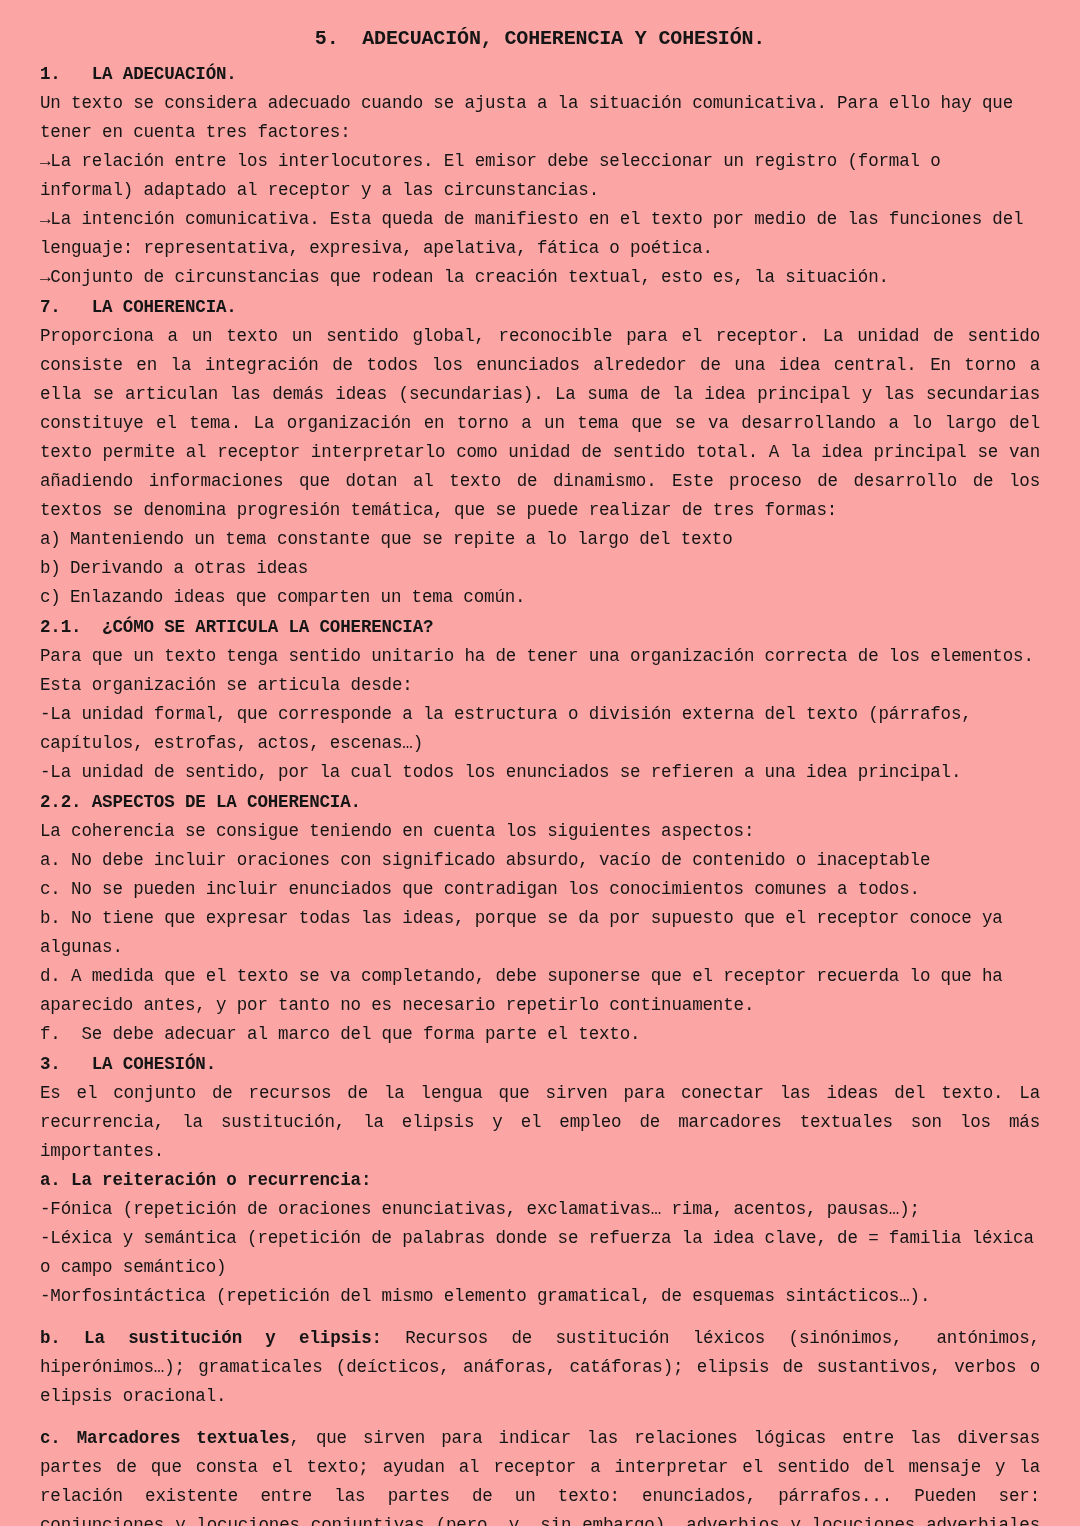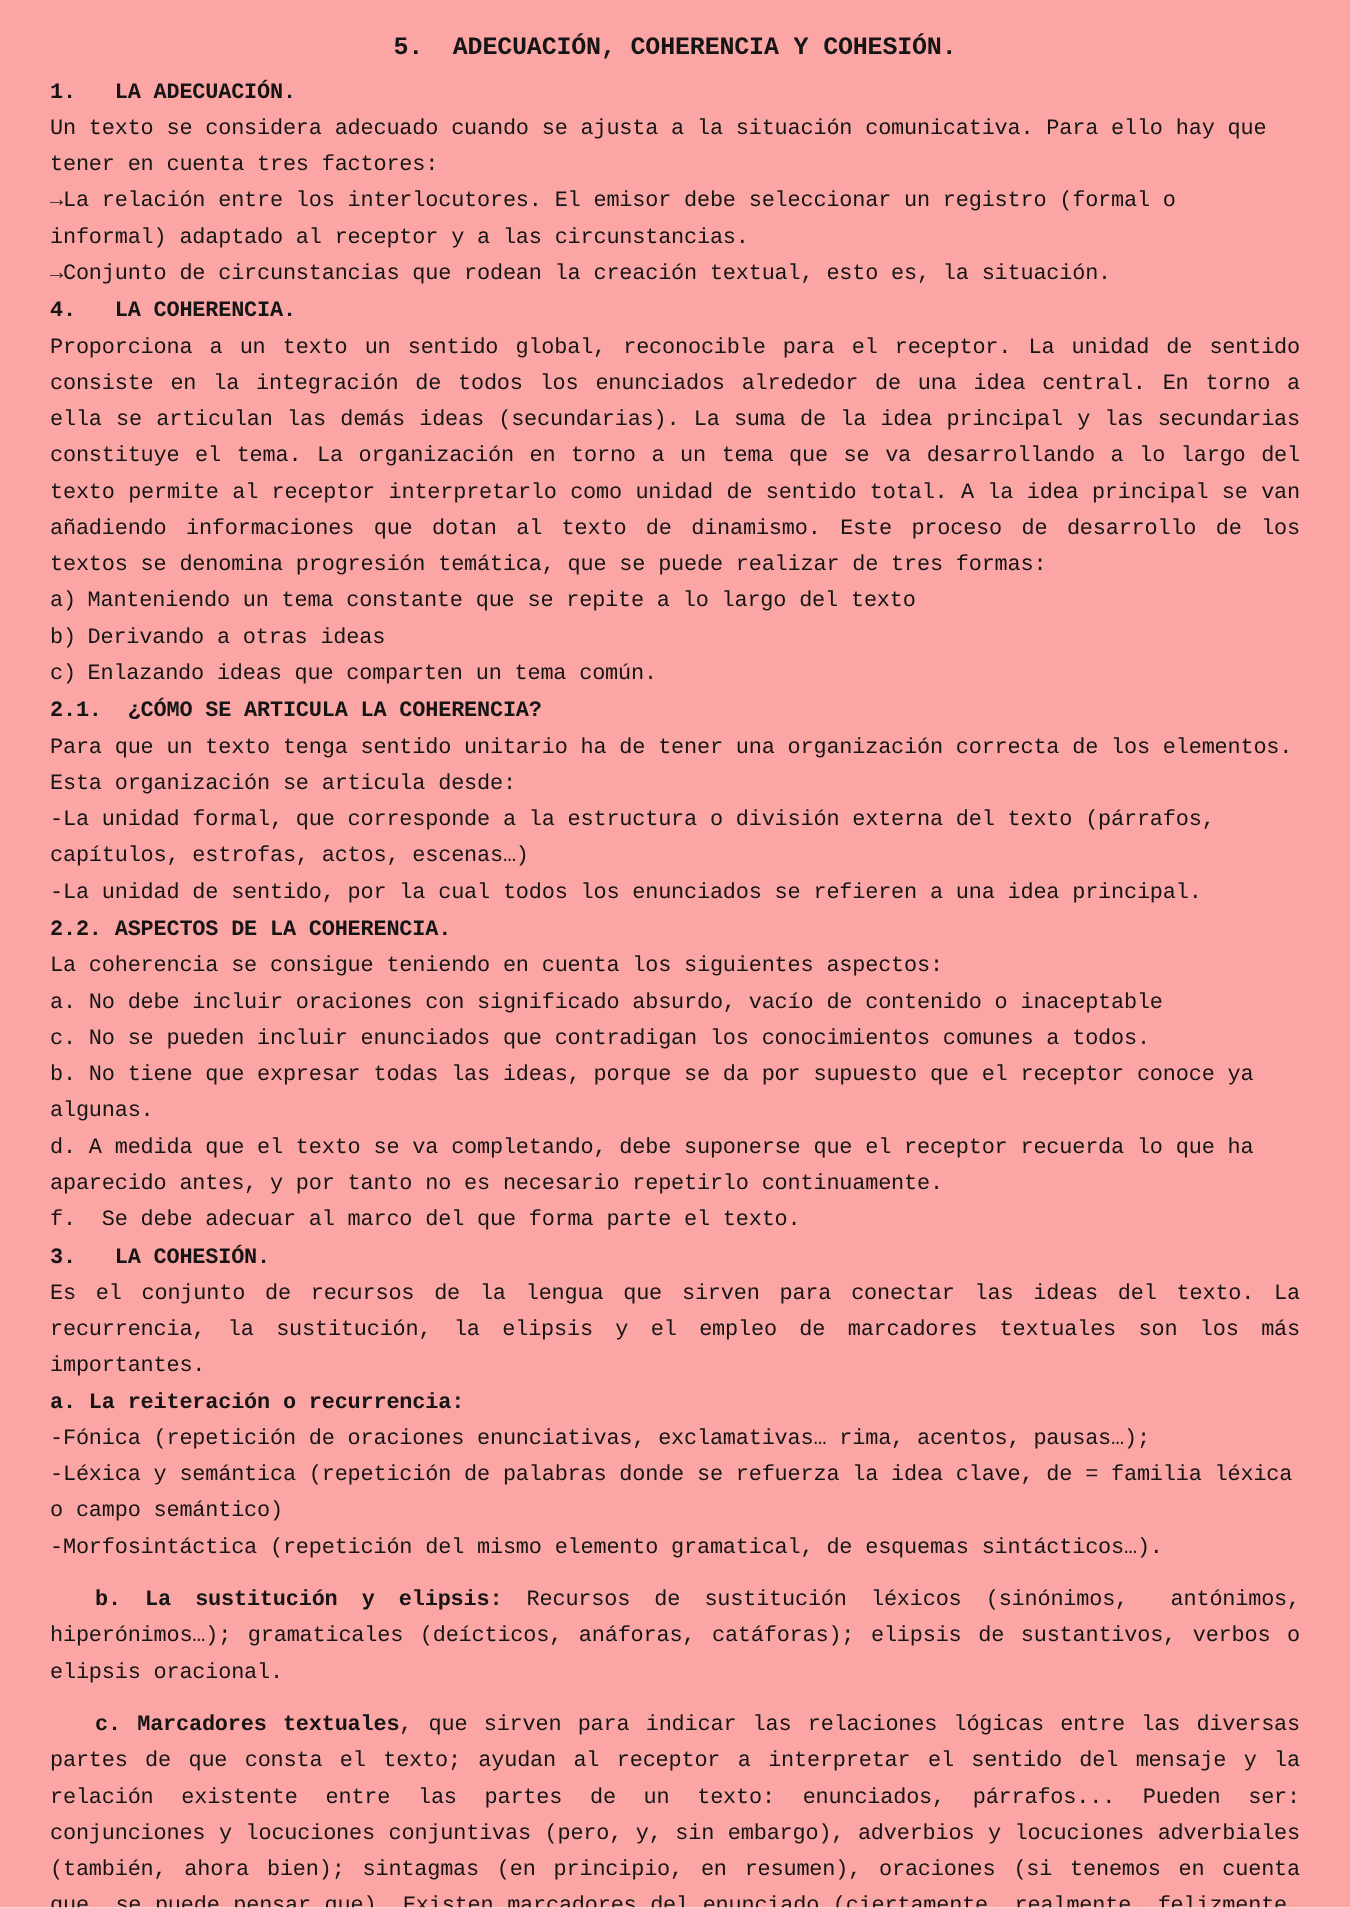--- a/index.html
+++ b/index.html
@@ -52,40 +52,40 @@
   .li .mk {
     flex: 0 0 30px;
     white-space: pre;
   }
   .li .tx {
     flex: 1;
     white-space: pre-wrap;
   }
   b.lead {
     font-weight: 700;
-    margin-left: 36px;
   }
   .widegap {
     display: inline-block;
     width: 34px;
   }
 </style>
 </head>
 <body>
 
 <div class="page">
 
   <p class="title">5.  ADECUACIÓN, COHERENCIA Y COHESIÓN.</p>
 
   <p class="h" style="margin-top:0">1.   LA ADECUACIÓN.</p>
   <p class="t">Un texto se considera adecuado cuando se ajusta a la situación comunicativa. Para ello hay que tener en cuenta tres factores:</p>
   <p class="t">→La relación entre los interlocutores. El emisor debe seleccionar un registro (formal o informal) adaptado al receptor y a las circunstancias.</p>
+  <p class="t">→La intención comunicativa. Esta queda de manifiesto en el texto por medio de las funciones del lenguaje: representativa, expresiva, apelativa, fática o poética.</p>
   <p class="t">→Conjunto de circunstancias que rodean la creación textual, esto es, la situación.</p>
 
-  <p class="h">4.   LA COHERENCIA.</p>
+  <p class="h">7.   LA COHERENCIA.</p>
   <p class="j">Proporciona a un texto un sentido global, reconocible para el receptor. La unidad de sentido consiste en la integración de todos los enunciados alrededor de una idea central. En torno a ella se articulan las demás ideas (secundarias). La suma de la idea principal y las secundarias constituye el tema.  La organización en torno a un tema que se va desarrollando a lo largo del texto permite al receptor  interpretarlo  como  unidad  de  sentido total.  A  la  idea  principal  se  van  añadiendo informaciones  que dotan al texto de dinamismo. Este proceso de desarrollo de los textos se denomina progresión temática, que se puede realizar de tres formas:</p>
   <div class="li">
     <span class="mk">a)</span>
     <span class="tx">Manteniendo un tema constante que se repite a lo largo del texto</span>
   </div>
   <div class="li">
     <span class="mk">b)</span>
     <span class="tx">Derivando a otras ideas</span>
   </div>
   <div class="li">

